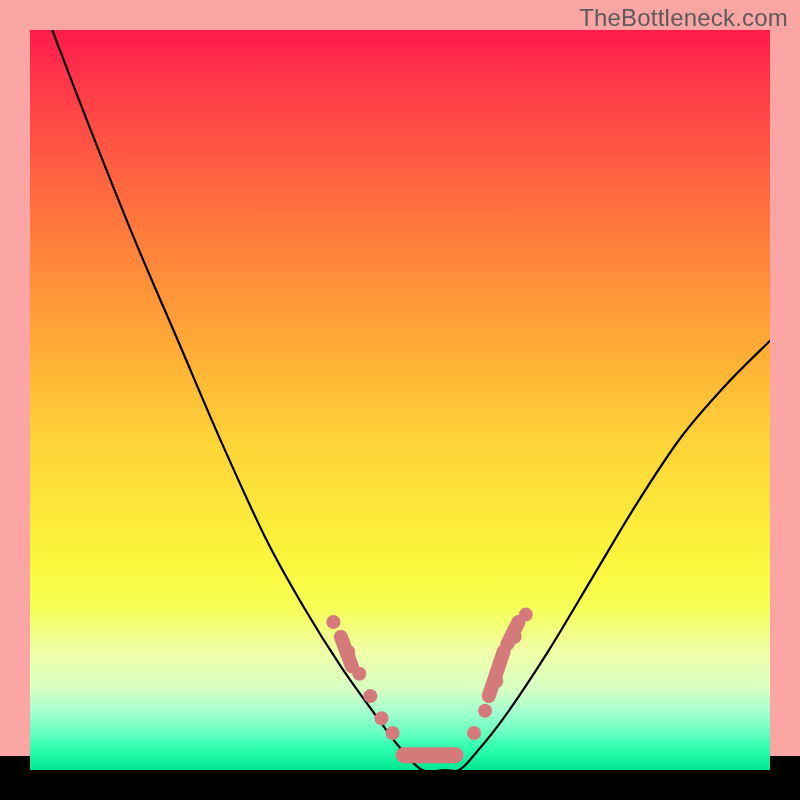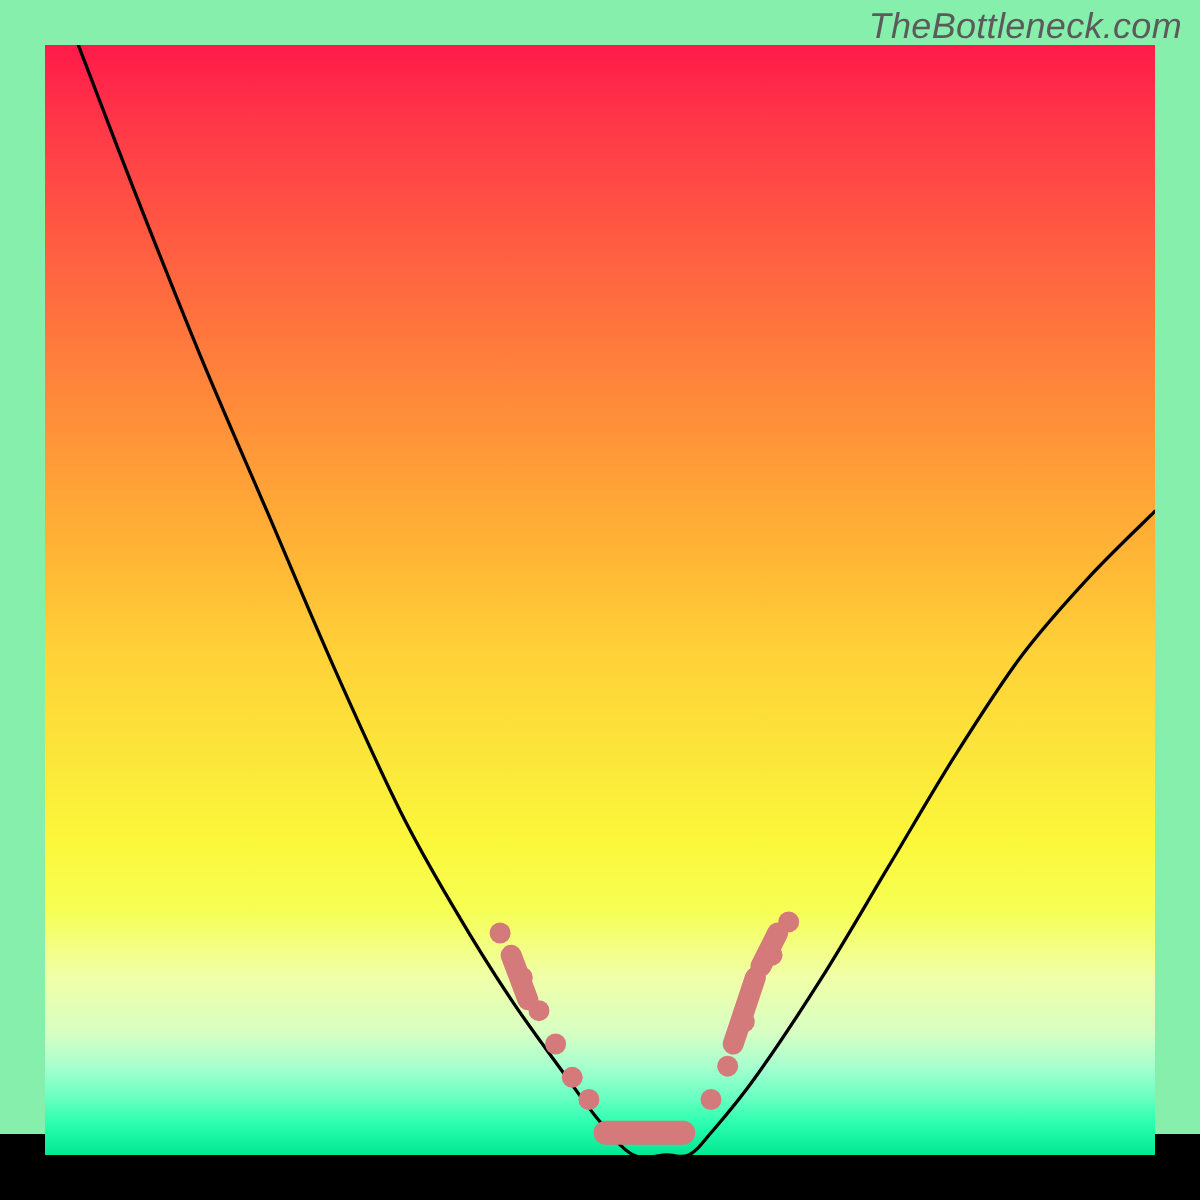--- a/index.html
+++ b/index.html
@@ -1,22 +1,21 @@
 <!DOCTYPE html>
 <html><head>
 <meta charset="utf-8">
 <style>
   * { margin: 0; padding: 0; box-sizing: border-box; }
   html, body { width: 800px; height: 800px; overflow: hidden; background: #000; }
   .frame {
     position: relative;
     width: 800px;
     height: 756px;
-    background: #86efac;
-    font-style: italic;
+    background: #fca5a5;
   }
   .watermark {
     position: absolute;
     top: 4px;
     right: 12px;
     font-family: Arial, Helvetica, sans-serif;
     font-size: 24px;
     font-weight: 500;
     color: #5b5b5b;
     letter-spacing: 0.2px;

